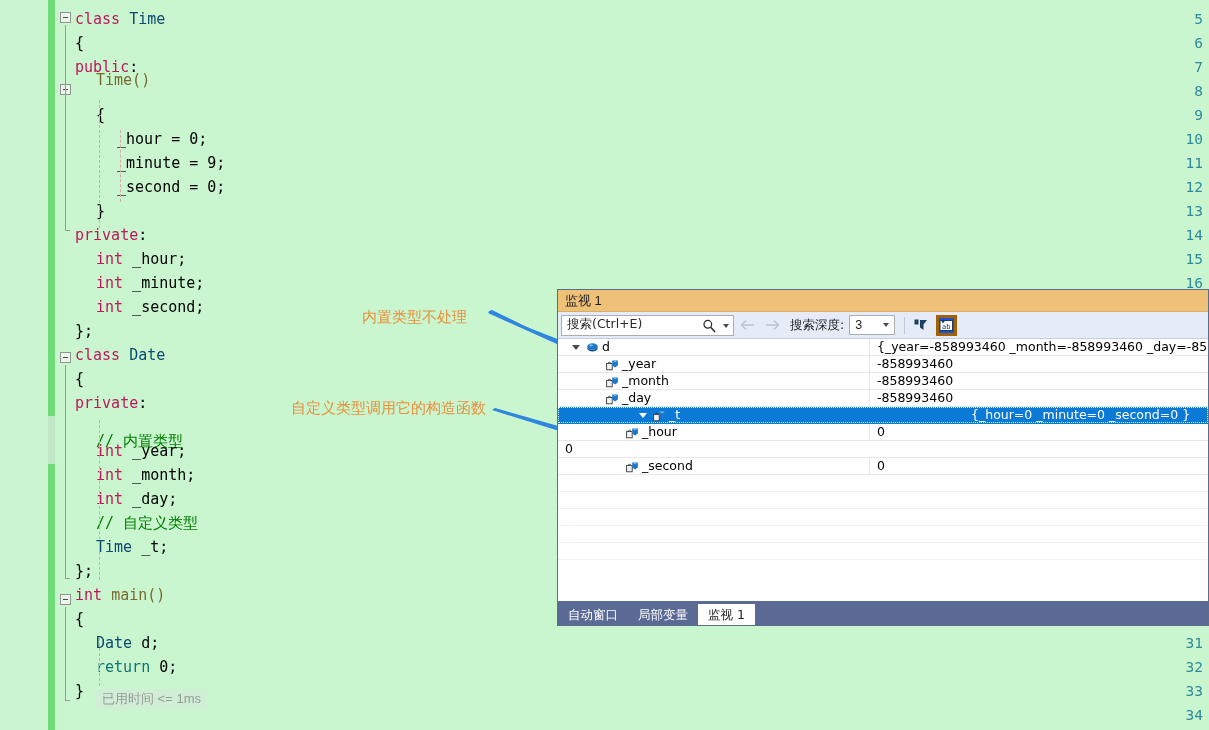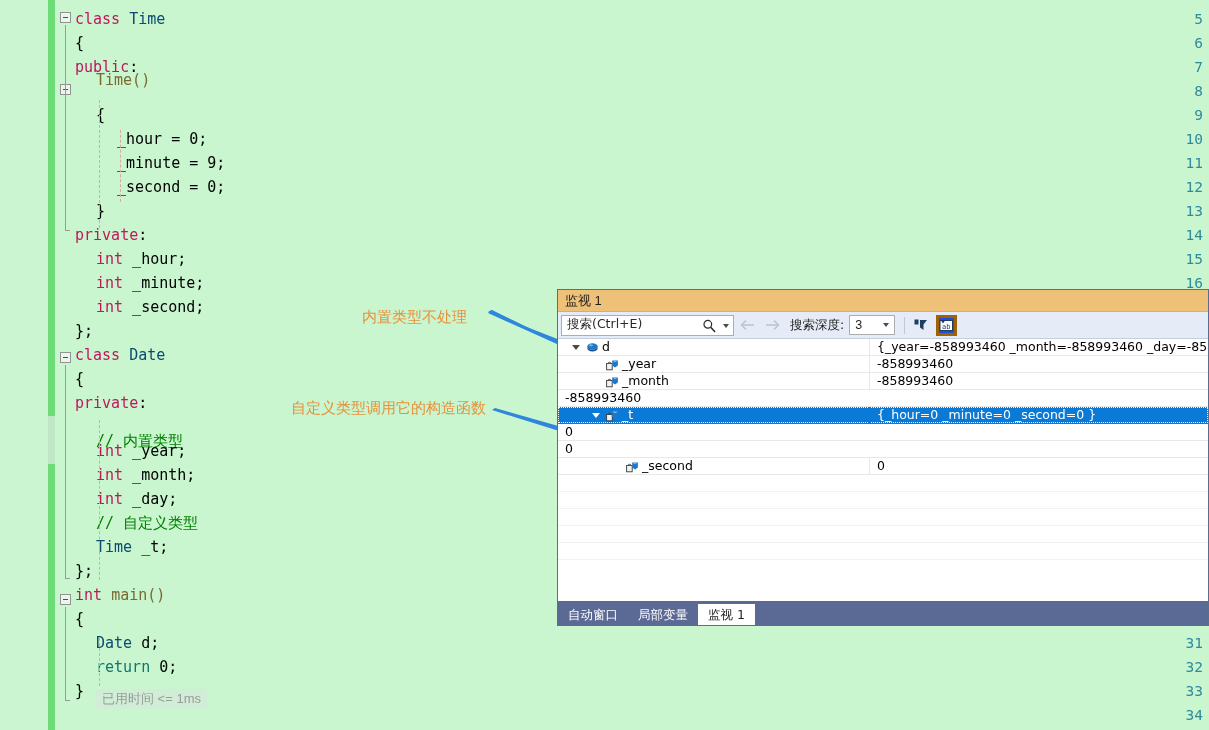--- a/index.html
+++ b/index.html
@@ -172,21 +172,21 @@
   }
 
   .grid{
     position:relative;height:228px;background:#fff;overflow:hidden;
   }
   .row{
     position:relative;height:17px;display:flex;align-items:center;
     border-bottom:1px solid #e8e8e8;box-sizing:border-box;
   }
   .row.sel{background:#0a7ad6;border-bottom:1px solid #0a7ad6;}
-  .row.sel .cell-name,.row.sel .cell-val{color:#ffffff;}
+  .row.sel .cell-name,.row.sel .cell-val{color:#ffffff;margin-left:47px;}
   .cell-name{
     width:312px;height:16px;line-height:16px;
     font-size:12.5px;color:#000;
     border-right:1px solid #e8e8e8;box-sizing:border-box;
     position:relative;overflow:hidden;white-space:nowrap;
     font-family:"DejaVu Sans","Liberation Sans",sans-serif;
   }
   .row.sel .cell-name{border-right:1px solid #0a7ad6;}
   .cell-val{
     flex:1;height:16px;line-height:16px;
@@ -426,50 +426,68 @@
               <rect x="0.6" y="5.4" width="5.6" height="6.4" fill="#f2f2f2" stroke="#3a3a3a" stroke-width="0.9"></rect>
               <path d="M2 5.4 A1.6 1.8 0 0 1 5 5.4" fill="none" stroke="#3a3a3a" stroke-width="0.9"></path>
               <polygon points="6.2,2.4 11.9,2.4 11.9,7.6 9,9.6 6.2,7.6" fill="#1e78c8"></polygon>
               <polygon points="6.2,2.4 11.9,2.4 9,4.2" fill="#7cc0f2"></polygon>
             </svg></span>
           <span class="nm-txt" style="left: 64px;">_month</span>
         </div>
         <div class="cell-val">-858993460</div>
       </div>
       <div class="row">
+        <div class="cell-name">
+          <span class="ico" style="left: 48px;"><svg width="13" height="13" viewBox="0 0 13 13">
+              <rect x="0.6" y="5.4" width="5.6" height="6.4" fill="#f2f2f2" stroke="#3a3a3a" stroke-width="0.9"></rect>
+              <path d="M2 5.4 A1.6 1.8 0 0 1 5 5.4" fill="none" stroke="#3a3a3a" stroke-width="0.9"></path>
+              <polygon points="6.2,2.4 11.9,2.4 11.9,7.6 9,9.6 6.2,7.6" fill="#1e78c8"></polygon>
+              <polygon points="6.2,2.4 11.9,2.4 9,4.2" fill="#7cc0f2"></polygon>
+            </svg></span>
+          <span class="nm-txt" style="left: 64px;">_day</span>
+        </div>
         <div class="cell-val">-858993460</div>
       </div>
       <div class="row sel">
         <span class="focus-dots"></span>
         <div class="cell-name">
           <span class="tri open" style="left: 34px;"></span>
           <span class="ico" style="left: 48px;"><svg width="13" height="13" viewBox="0 0 13 13">
               <rect x="0.6" y="5.4" width="5.6" height="6.4" fill="#f2f2f2" stroke="#3a3a3a" stroke-width="0.9"></rect>
               <path d="M2 5.4 A1.6 1.8 0 0 1 5 5.4" fill="none" stroke="#3a3a3a" stroke-width="0.9"></path>
               <polygon points="6.2,2.4 11.9,2.4 11.9,7.6 9,9.6 6.2,7.6" fill="#1e78c8"></polygon>
               <polygon points="6.2,2.4 11.9,2.4 9,4.2" fill="#7cc0f2"></polygon>
             </svg></span>
           <span class="nm-txt" style="left: 64px;">_t</span>
         </div>
         <div class="cell-val">{_hour=0 _minute=0 _second=0 }</div>
       </div>
       <div class="row">
-        <div class="cell-val">0</div>
-      </div>
-      <div class="row">
-        <div class="cell-val">0</div>
-      </div>
-      <div class="row">
         <div class="cell-name">
           <span class="ico" style="left: 68px;"><svg width="13" height="13" viewBox="0 0 13 13">
               <rect x="0.6" y="5.4" width="5.6" height="6.4" fill="#f2f2f2" stroke="#3a3a3a" stroke-width="0.9"></rect>
               <path d="M2 5.4 A1.6 1.8 0 0 1 5 5.4" fill="none" stroke="#3a3a3a" stroke-width="0.9"></path>
               <polygon points="6.2,2.4 11.9,2.4 11.9,7.6 9,9.6 6.2,7.6" fill="#1e78c8"></polygon>
               <polygon points="6.2,2.4 11.9,2.4 9,4.2" fill="#7cc0f2"></polygon>
             </svg></span>
+          <span class="nm-txt" style="left: 84px;">_hour</span>
+        </div>
+        <div class="cell-val">0</div>
+      </div>
+      <div class="row">
+        <div class="cell-val">0</div>
+      </div>
+      <div class="row">
+        <div class="cell-name">
+          <span class="ico" style="left: 68px;"><svg width="13" height="13" viewBox="0 0 13 13">
+              <rect x="0.6" y="5.4" width="5.6" height="6.4" fill="#f2f2f2" stroke="#3a3a3a" stroke-width="0.9"></rect>
+              <path d="M2 5.4 A1.6 1.8 0 0 1 5 5.4" fill="none" stroke="#3a3a3a" stroke-width="0.9"></path>
+              <polygon points="6.2,2.4 11.9,2.4 11.9,7.6 9,9.6 6.2,7.6" fill="#1e78c8"></polygon>
+              <polygon points="6.2,2.4 11.9,2.4 9,4.2" fill="#7cc0f2"></polygon>
+            </svg></span>
           <span class="nm-txt" style="left: 84px;">_second</span>
         </div>
         <div class="cell-val">0</div>
       </div>
       <div class="blank-row"></div>
       <div class="blank-row"></div>
       <div class="blank-row"></div>
       <div class="blank-row"></div>
       <div class="blank-row"></div>
     </div>

